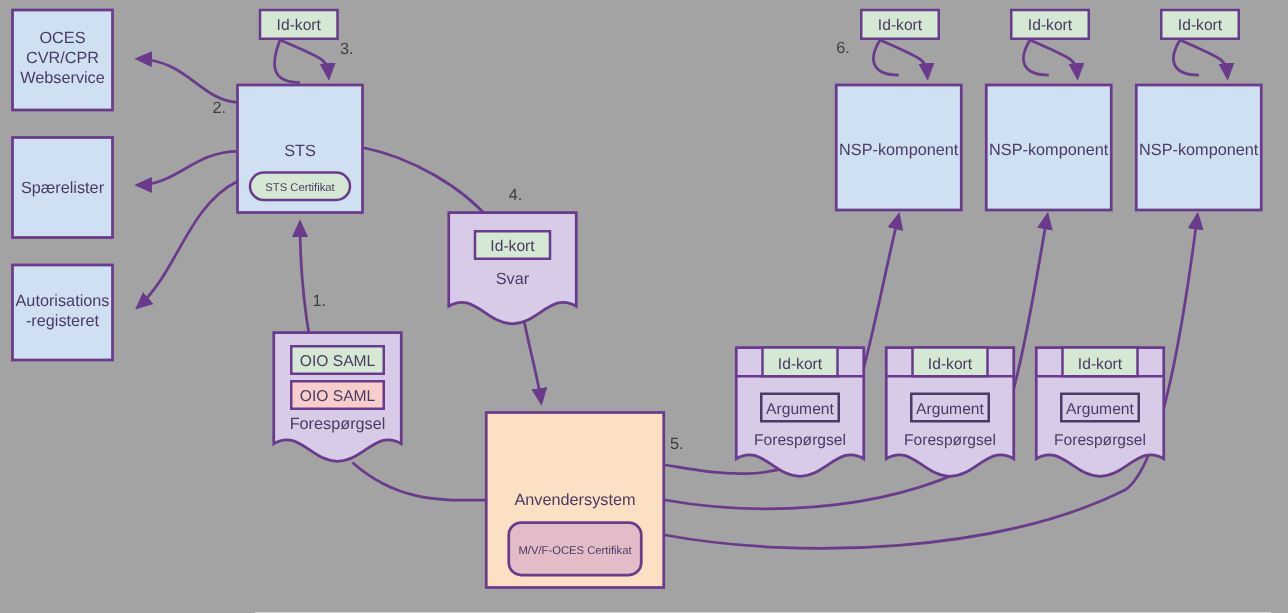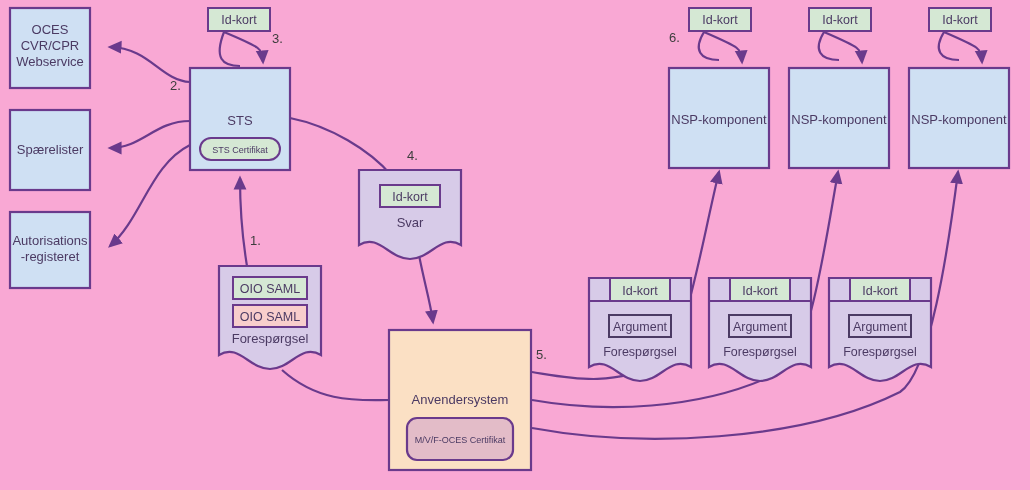--- a/index.html
+++ b/index.html
@@ -7,21 +7,21 @@
     padding: 0;
     background: #ffffff;
   }
   body {
     font-family: "Liberation Sans", sans-serif;
   }
   #canvas {
     position: relative;
     width: 1030px;
     height: 490px;
-    background: #f9a8d4;
+    background: #a3a3a3;
     overflow: hidden;
   }
   svg.layer {
     position: absolute;
     left: 0;
     top: 0;
     width: 1030px;
     height: 490px;
     overflow: visible;
   }

